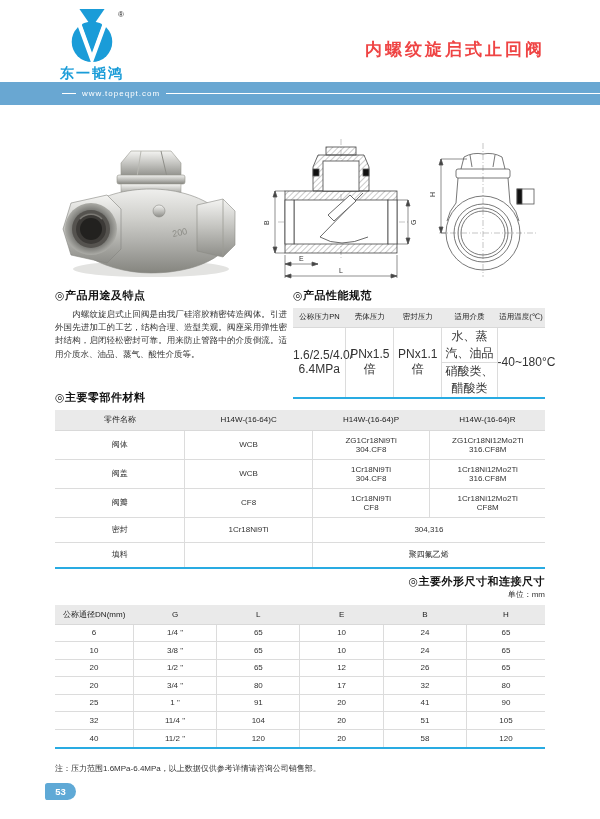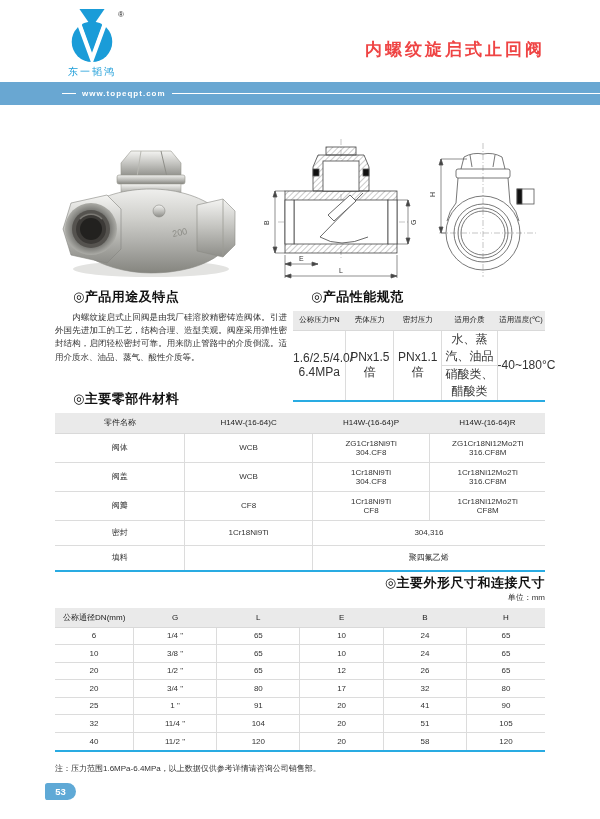--- a/index.html
+++ b/index.html
@@ -11,40 +11,40 @@
   *{margin:0;padding:0;box-sizing:border-box;}
   html,body{background:#888;}
   body{font-family:"Liberation Sans","DejaVu Sans",sans-serif;}
   .page{position:relative;width:600px;height:819px;background:#fff;margin:0 auto;overflow:hidden;color:#222;}
 
   
   .header{position:absolute;top:0;left:0;right:0;height:82px;background:#fff;}
   .logo{position:absolute;left:46px;top:8px;width:92px;text-align:center;}
   .logo-mark{display:block;margin:0 auto;}
   .reg{position:absolute;top:2px;right:14px;font-size:8px;color:#222;}
-  .brand-name{margin-top:1px;font-size:10px;font-weight:normal;color:var(--logo-blue,#1A9CD8);letter-spacing:2px;white-space:nowrap;}
+  .brand-name{margin-top:1px;font-size:14px;font-weight:bold;color:var(--logo-blue,#1A9CD8);letter-spacing:2px;white-space:nowrap;}
   .page-title{position:absolute;right:55px;top:38px;font-size:17px;font-weight:bold;color:#ef4444;letter-spacing:3px;}
 
   
   .band{position:absolute;top:82px;left:0;right:0;height:23px;background:var(--band-blue,#69A7D2);display:flex;align-items:center;}
   .band-line{height:1px;background:#fff;}
   .band-line.short{width:14px;margin-left:62px;}
   .band-line.grow{flex:1;}
-  .band-url{color:#fff;font-size:8px;font-weight:bold;letter-spacing:1px;padding:0 6px;}
+  .band-url{color:#fff;font-size:8px;font-weight:normal;letter-spacing:1px;padding:0 6px;}
 
   
   .figures{position:absolute;top:133px;left:55px;width:490px;height:152px;display:flex;justify-content:space-between;align-items:flex-start;}
   .fig{display:block;}
   .dwg{stroke:#555;stroke-width:0.8;fill:none;}
   .dwg text{stroke:none;fill:#333;font-size:7px;font-family:"Liberation Sans","DejaVu Sans",sans-serif;}
   .dashline{stroke:#888;stroke-width:0.5;stroke-dasharray:6 2 1 2;}
   .dimline{stroke:#444;stroke-width:0.6;}
 
   
-  .sec-title{font-size:13px;font-weight:bold;color:#111;margin-bottom:5px;letter-spacing:0.5px;margin-left:18px;}
+  .sec-title{font-size:11px;font-weight:bold;color:#111;margin-bottom:5px;letter-spacing:0.5px;}
 
   
   .features{position:absolute;top:288px;left:55px;width:232px;}
   .features p{font-size:8.5px;line-height:1.55;color:#333;text-align:justify;}
 
   
   .tbl-wrap{border-bottom:2px solid var(--accent-line,#29ABE2);}
   table{width:100%;border-collapse:collapse;border-style:hidden;table-layout:fixed;font-size:8px;color:#333;text-align:center;}
   th{background:var(--table-header-bg,#EAEAEA);font-weight:normal;color:#222;border:1px solid #d9d9d9;border-left:none;border-right:none;height:20px;}
   td{border:1px solid #dcdcdc;background:#fff;vertical-align:middle;}

